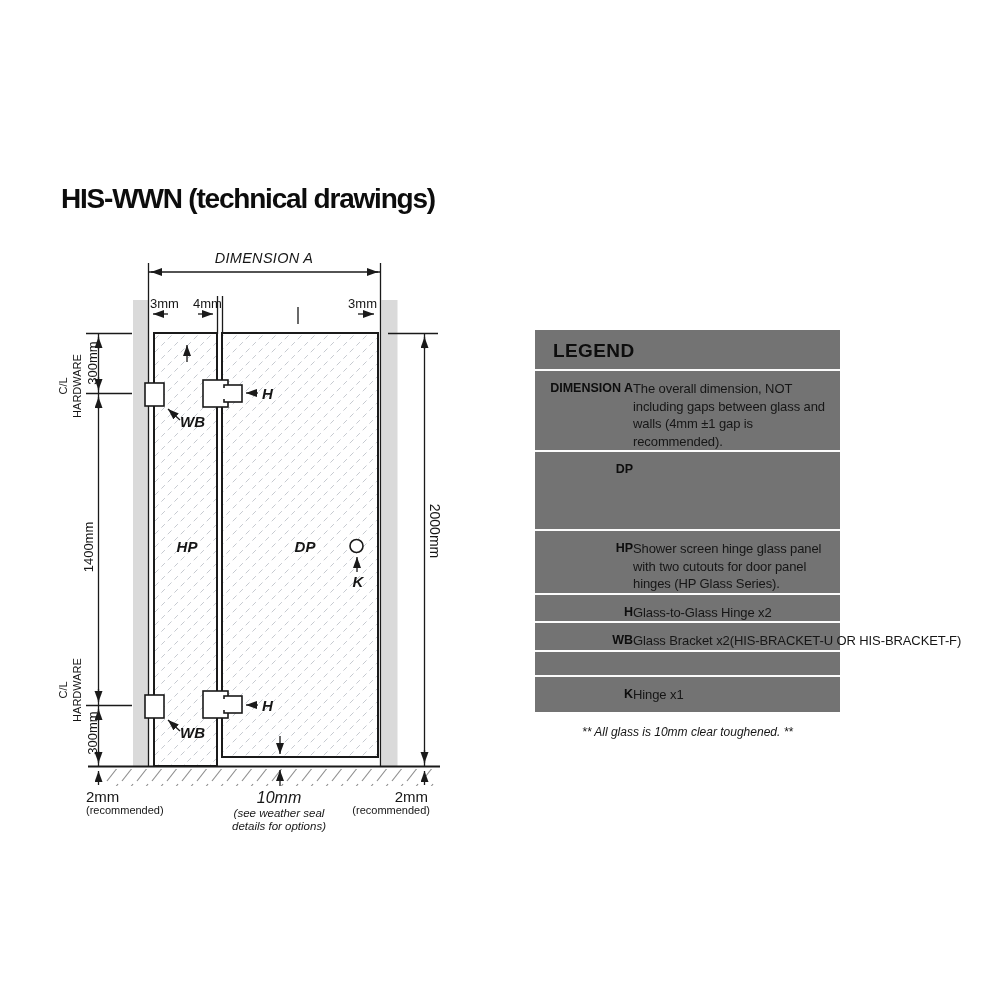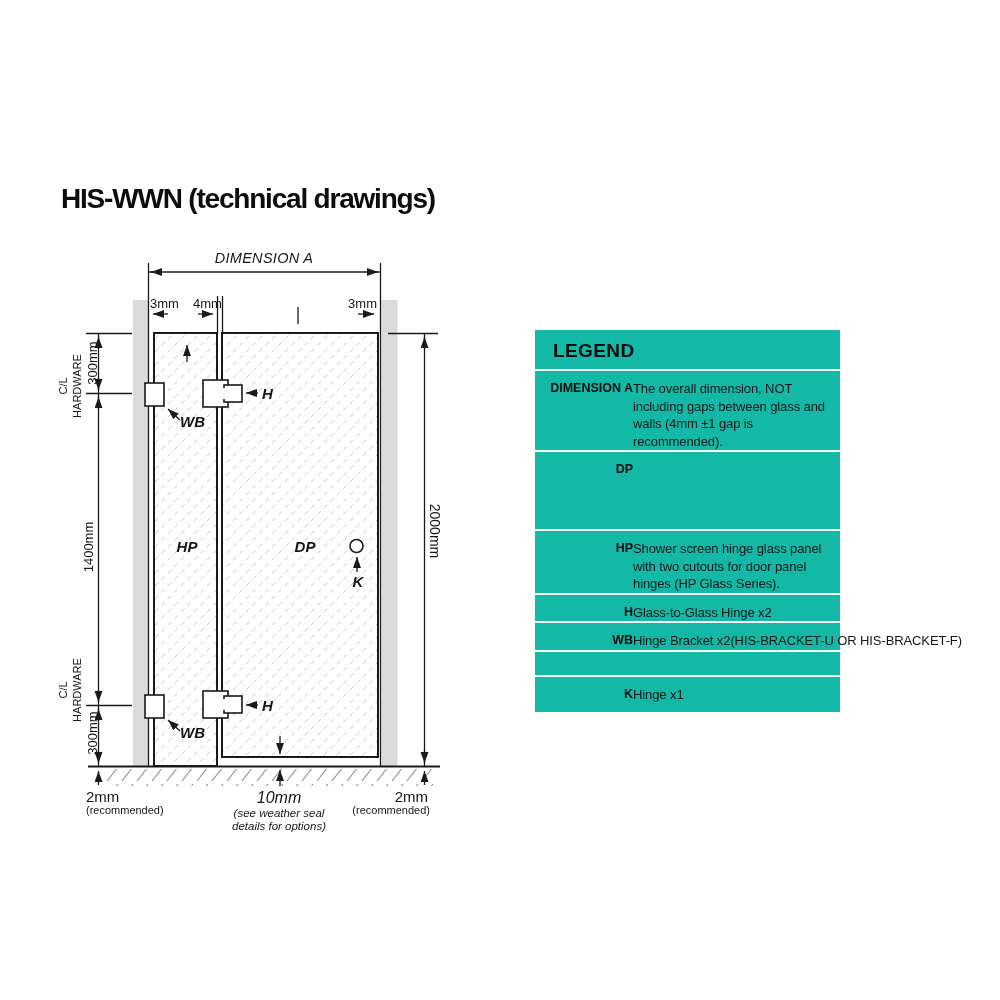--- a/index.html
+++ b/index.html
@@ -16,21 +16,21 @@
   .t-part{font-size:15px;font-weight:bold;font-style:italic;}
   .t-big{font-size:15px;}
   .t-note{font-size:11px;}
   .t-ital{font-size:16px;font-style:italic;}
   .t-italsm{font-size:11.5px;font-style:italic;}
   .ln{stroke:#1a1a1a;stroke-width:1.3;fill:none;}
   .ln2{stroke:#1a1a1a;stroke-width:2;fill:none;}
   .plate{fill:#fff;stroke:#1a1a1a;stroke-width:1.6;}
 
   .legend-wrap{position:absolute;left:535px;top:330px;width:305px;}
-  .legend-panel{background:#14b8a6;}
+  .legend-panel{background:#737373;}
   .legend-header{padding:10px 0 7px 18px;font-size:19px;font-weight:bold;
        letter-spacing:.4px;color:#0d0d0d;}
   .lrow{display:flex;border-top:2px solid #fbfbfb;padding-top:9px;box-sizing:border-box;}
   .llabel{flex:0 0 98px;text-align:right;font-weight:bold;font-size:12.5px;line-height:17px;color:#0d0d0d;}
   .ldesc{flex:1;font-size:13px;line-height:17.5px;letter-spacing:-0.1px;color:#161616;}
   .r0{min-height:79px;}
   .r1{min-height:79px;}
   .r2{min-height:58px;}
   .r3{min-height:28px;}
   .r4{min-height:29px;}
@@ -175,24 +175,25 @@
     <div class="lrow r2">
       <div class="llabel">HP</div>
       <div class="ldesc">Shower screen hinge glass panel with two cutouts for door panel hinges (HP Glass Series).</div>
     </div>
     <div class="lrow r3">
       <div class="llabel">H</div>
       <div class="ldesc">Glass-to-Glass Hinge x2</div>
     </div>
     <div class="lrow r4">
       <div class="llabel">WB</div>
-      <div class="ldesc">Hinge Bracket x2(HIS-BRACKET-U OR HIS-BRACKET-F)</div>
+      <div class="ldesc">Glass Bracket x2(HIS-BRACKET-U OR HIS-BRACKET-F)</div>
     </div>
     <div class="lrow r5">
       <div class="llabel"></div>
       <div class="ldesc"></div>
     </div>
     <div class="lrow r6">
       <div class="llabel">K</div>
       <div class="ldesc">Hinge x1</div>
     </div>
   </div>
+  <div class="legend-footnote">** All glass is 10mm clear toughened. **</div>
 </div>
 
 </body></html>

